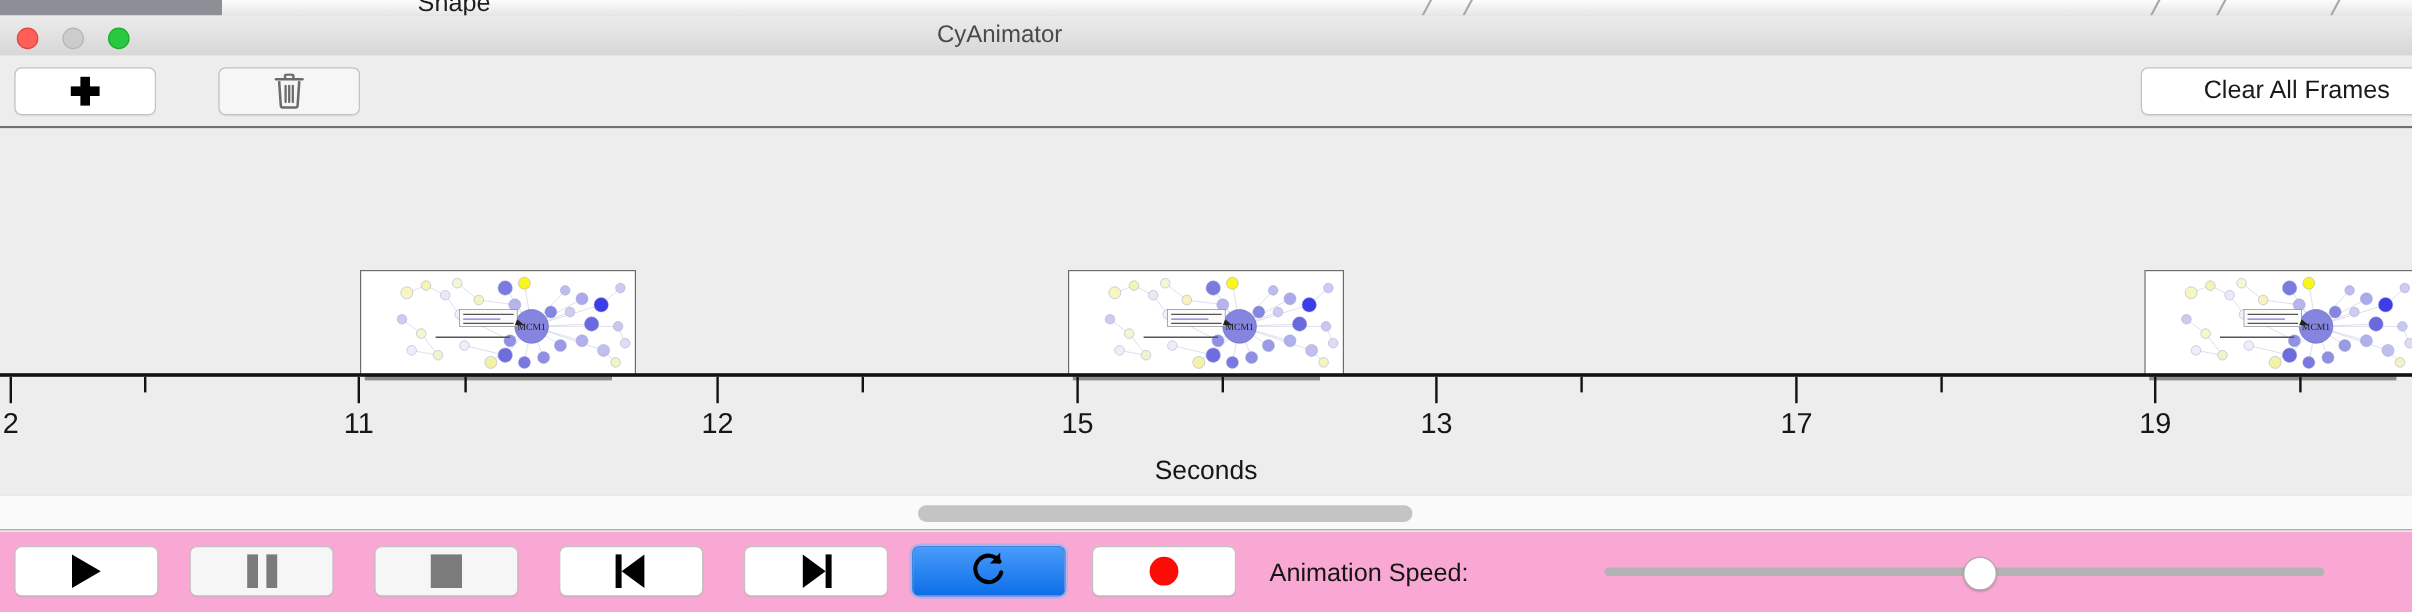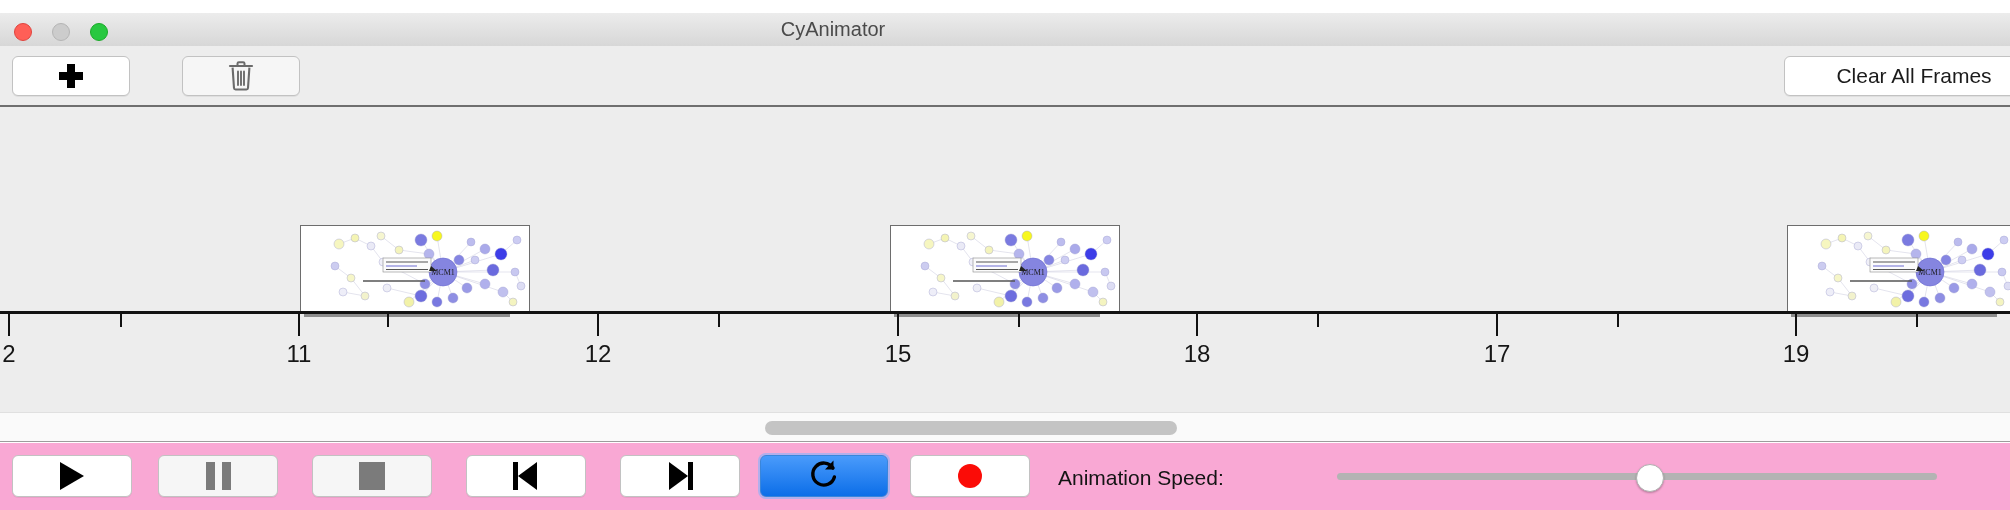--- a/index.html
+++ b/index.html
@@ -314,20 +314,38 @@
     background: #ffffff;
     border: 1px solid #b0b0b0;
     box-shadow: 0 1px 2px rgba(0,0,0,0.25);
   }
 </style>
 </head>
 <body>
 
 <div id="app">
 
+  <div class="bg-strip">
+    <div class="bg-dark"></div>
+    <div class="bg-seg" style="left:185px;width:65px;"></div>
+    <div class="bg-seg" style="left:250px;width:70px;"></div>
+    <div class="bg-seg" style="left:320px;width:190px;"></div>
+    <div class="bg-seg" style="left:510px;width:105px;"></div>
+    <div class="bg-seg" style="left:615px;width:260px;"></div>
+    <div class="bg-seg" style="left:875px;width:330px;"></div>
+    <div class="bg-seg" style="left:1205px;width:120px;"></div>
+    <div class="bg-seg" style="left:1325px;width:400px;"></div>
+    <div class="bg-seg" style="left:1725px;width:285px;border-right:none;"></div>
+    <div class="bg-text" style="left:348px;">Shape</div>
+    <div class="bg-tick" style="left:1188px;"></div>
+    <div class="bg-tick" style="left:1222px;"></div>
+    <div class="bg-tick" style="left:1795px;"></div>
+    <div class="bg-tick" style="left:1850px;"></div>
+    <div class="bg-tick" style="left:1945px;"></div>
+  </div>
 
   <div class="titlebar">
     <div class="traffic close"></div>
     <div class="traffic min"></div>
     <div class="traffic max"></div>
     <div class="window-title">CyAnimator</div>
   </div>
 
   <div class="toolbar">
     <div class="tbtn light" id="add-frame-button">
@@ -595,29 +613,30 @@
         <div class="tick major" style="left: 298px;"></div>
         <div class="tick-label" style="left: 299px;">11</div>
         <div class="tick minor" style="left: 387px;"></div>
         <div class="tick major" style="left: 597px;"></div>
         <div class="tick-label" style="left: 598px;">12</div>
         <div class="tick minor" style="left: 718px;"></div>
         <div class="tick major" style="left: 897px;"></div>
         <div class="tick-label" style="left: 898px;">15</div>
         <div class="tick minor" style="left: 1018px;"></div>
         <div class="tick major" style="left: 1196px;"></div>
-        <div class="tick-label" style="left: 1197px;">18</div>
+        <div class="tick-label" style="left: 1197px;">13</div>
         <div class="tick minor" style="left: 1317px;"></div>
         <div class="tick major" style="left: 1496px;"></div>
         <div class="tick-label" style="left: 1497px;">17</div>
         <div class="tick minor" style="left: 1617px;"></div>
         <div class="tick major" style="left: 1795px;"></div>
         <div class="tick-label" style="left: 1796px;">19</div>
         <div class="tick minor" style="left: 1916px;"></div>
       </div>
+    <div class="axis-title">Seconds</div>
   </div>
 
   <div class="hscroll">
     <div class="hscroll-thumb" id="scroll-thumb" style="left: 765px; width: 412px;"></div>
   </div>
 
   <div class="controls">
     <div id="ctrl-buttons">
         <div class="cbtn white" style="left: 12px; width: 120px;">
           <div class="ico-play"></div>

